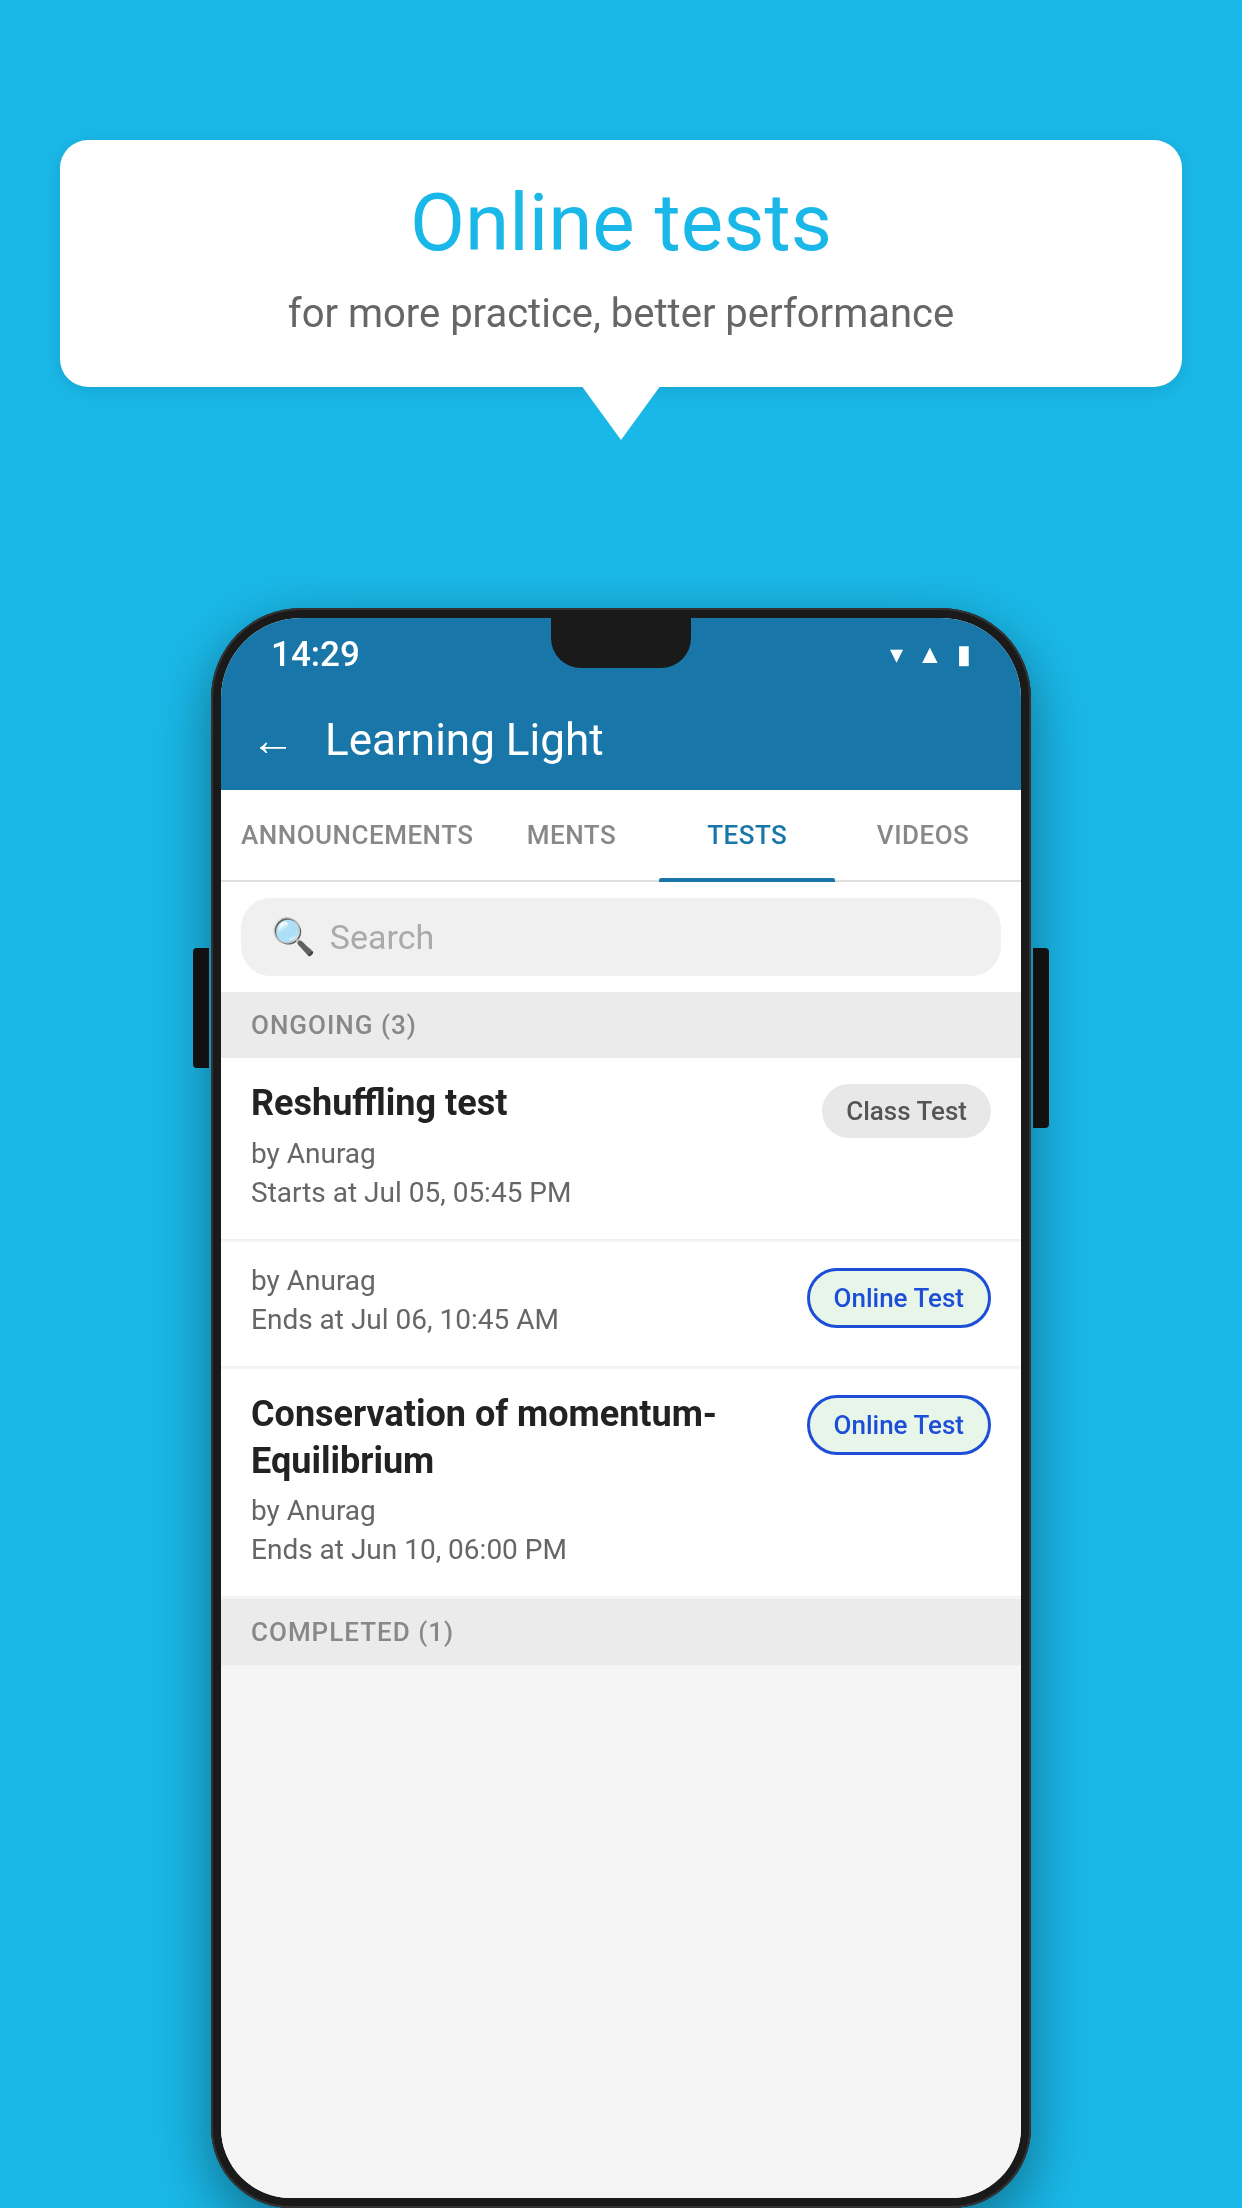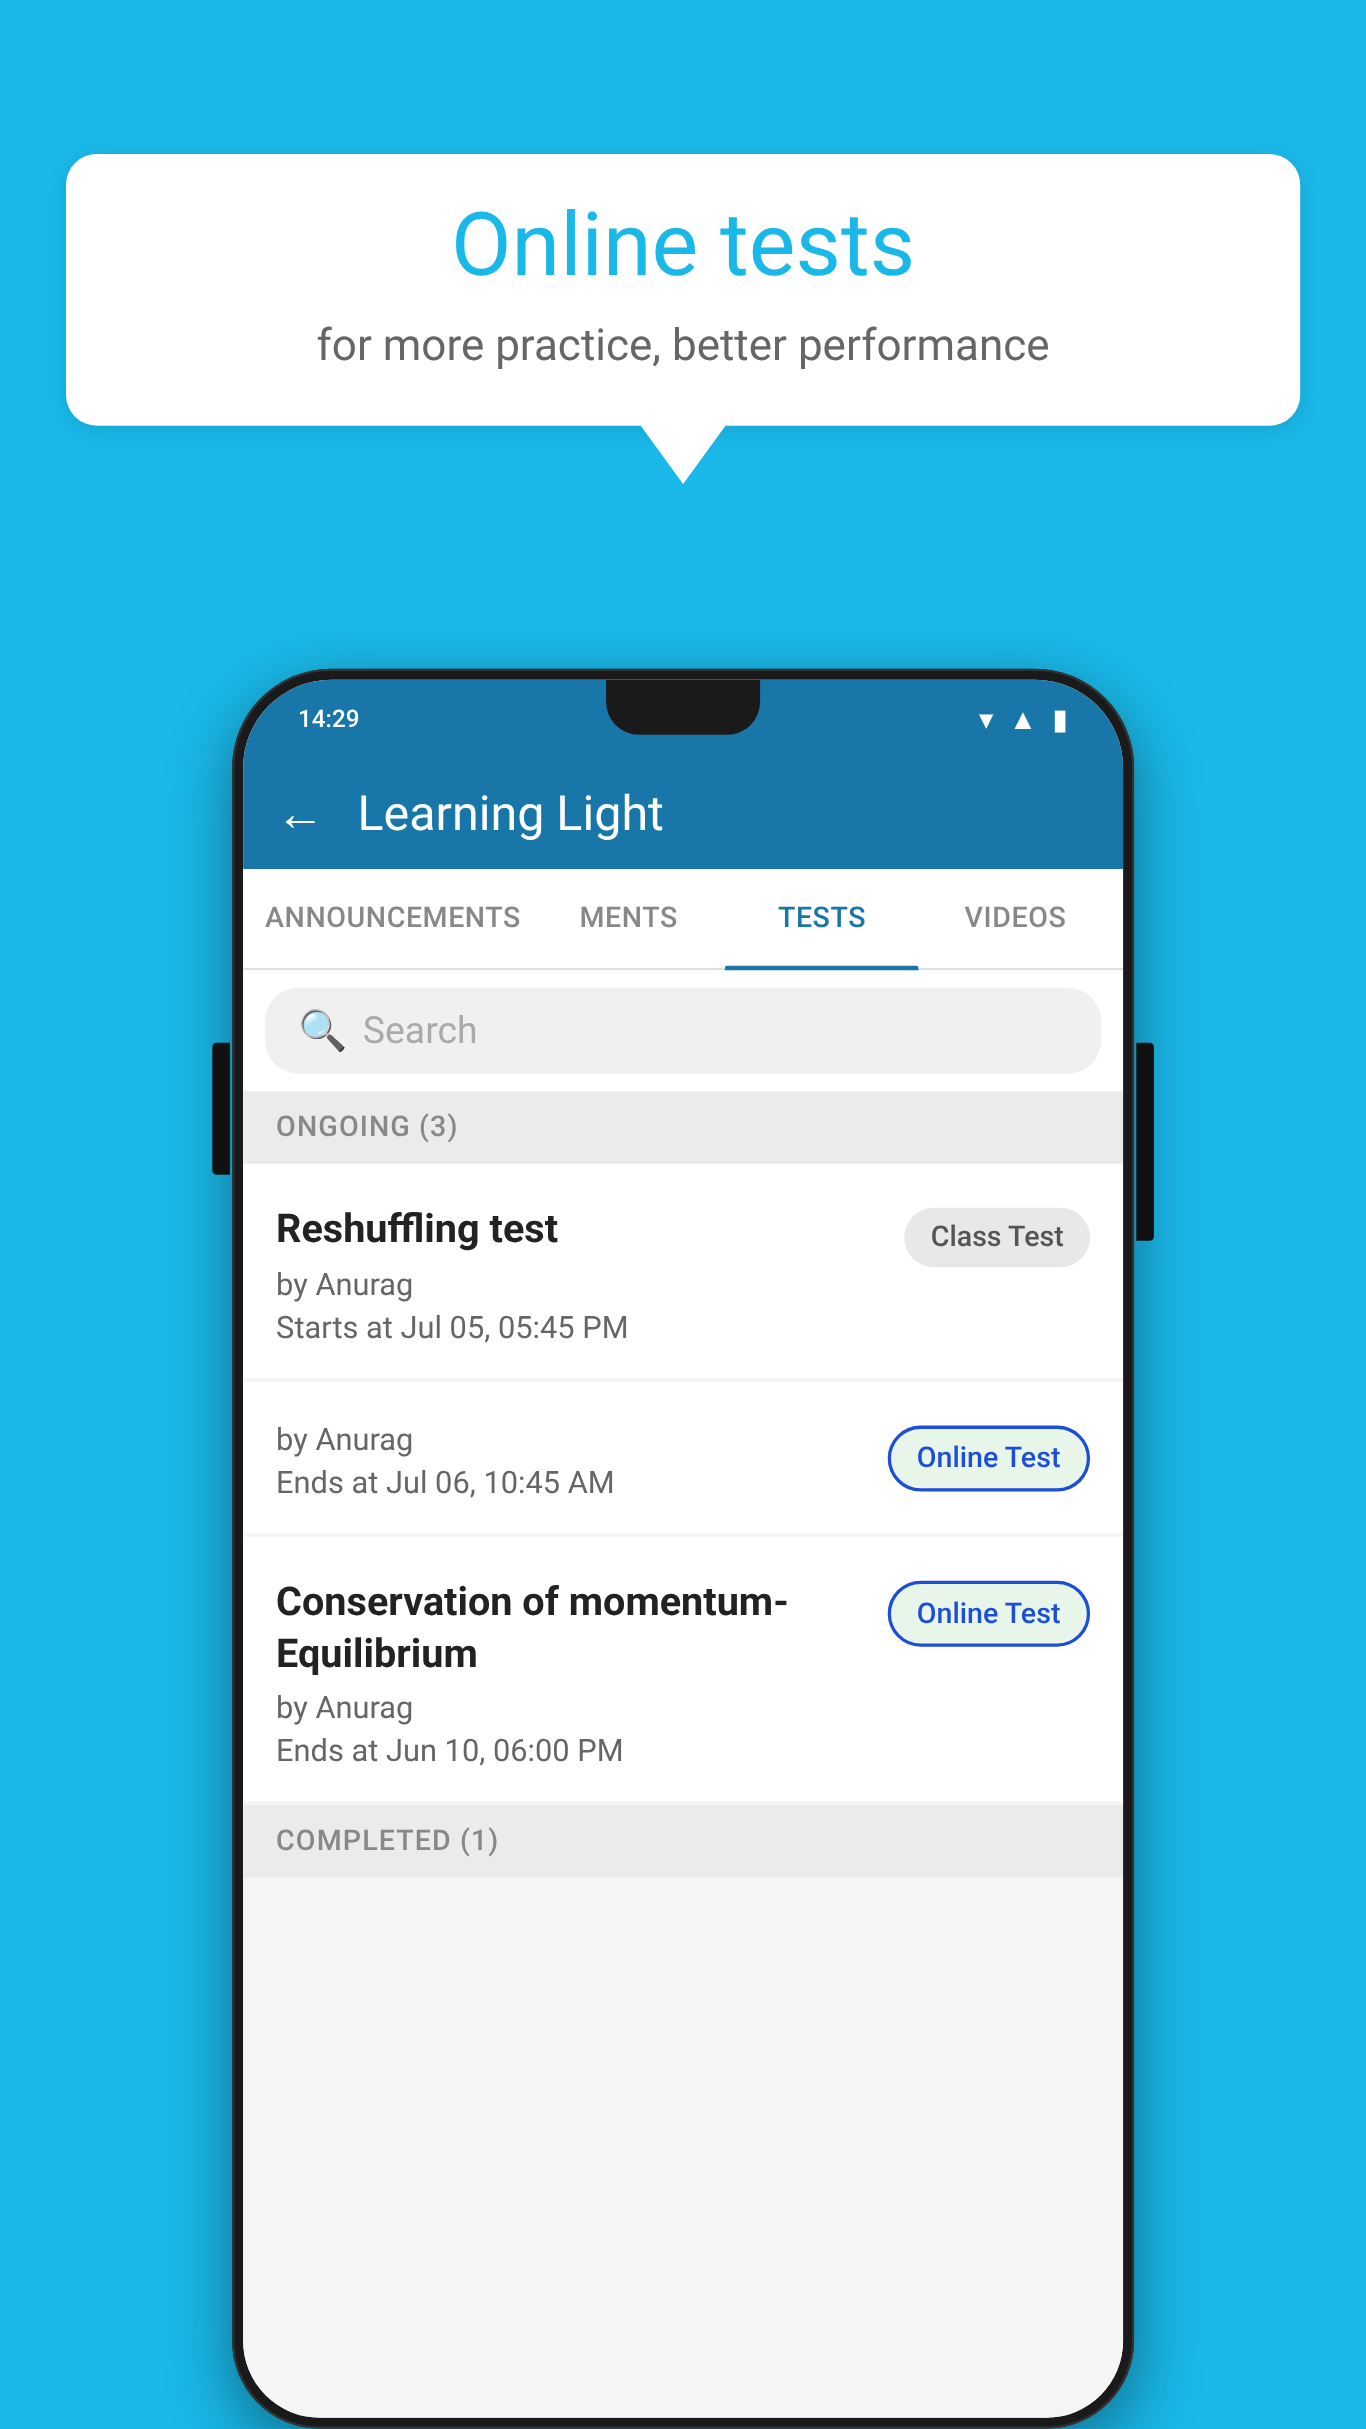--- a/index.html
+++ b/index.html
@@ -116,21 +116,21 @@
       height: 72px;
       display: flex;
       align-items: center;
       padding: 0 50px;
       flex-shrink: 0;
       position: relative;
     }
 
     .status-bar-time {
       color: white;
-      font-size: 22px;
+      font-size: 35px;
       font-weight: 500;
     }
 
     
     .notch {
       position: absolute;
       top: 0;
       left: 50%;
       transform: translateX(-50%);
       width: 140px;
@@ -248,21 +248,21 @@
       padding: 18px 30px;
       font-size: 26px;
       color: #888;
       font-weight: 500;
       letter-spacing: 1px;
     }
 
     .test-card {
       background: white;
       margin-bottom: 2px;
-      padding: 36px 30px 30px 30px;
+      padding: 22px 30px 30px 30px;
       display: flex;
       align-items: flex-start;
       gap: 16px;
       border-bottom: 1px solid #f0f0f0;
     }
 
     .test-card-content {
       flex: 1;
     }
 

